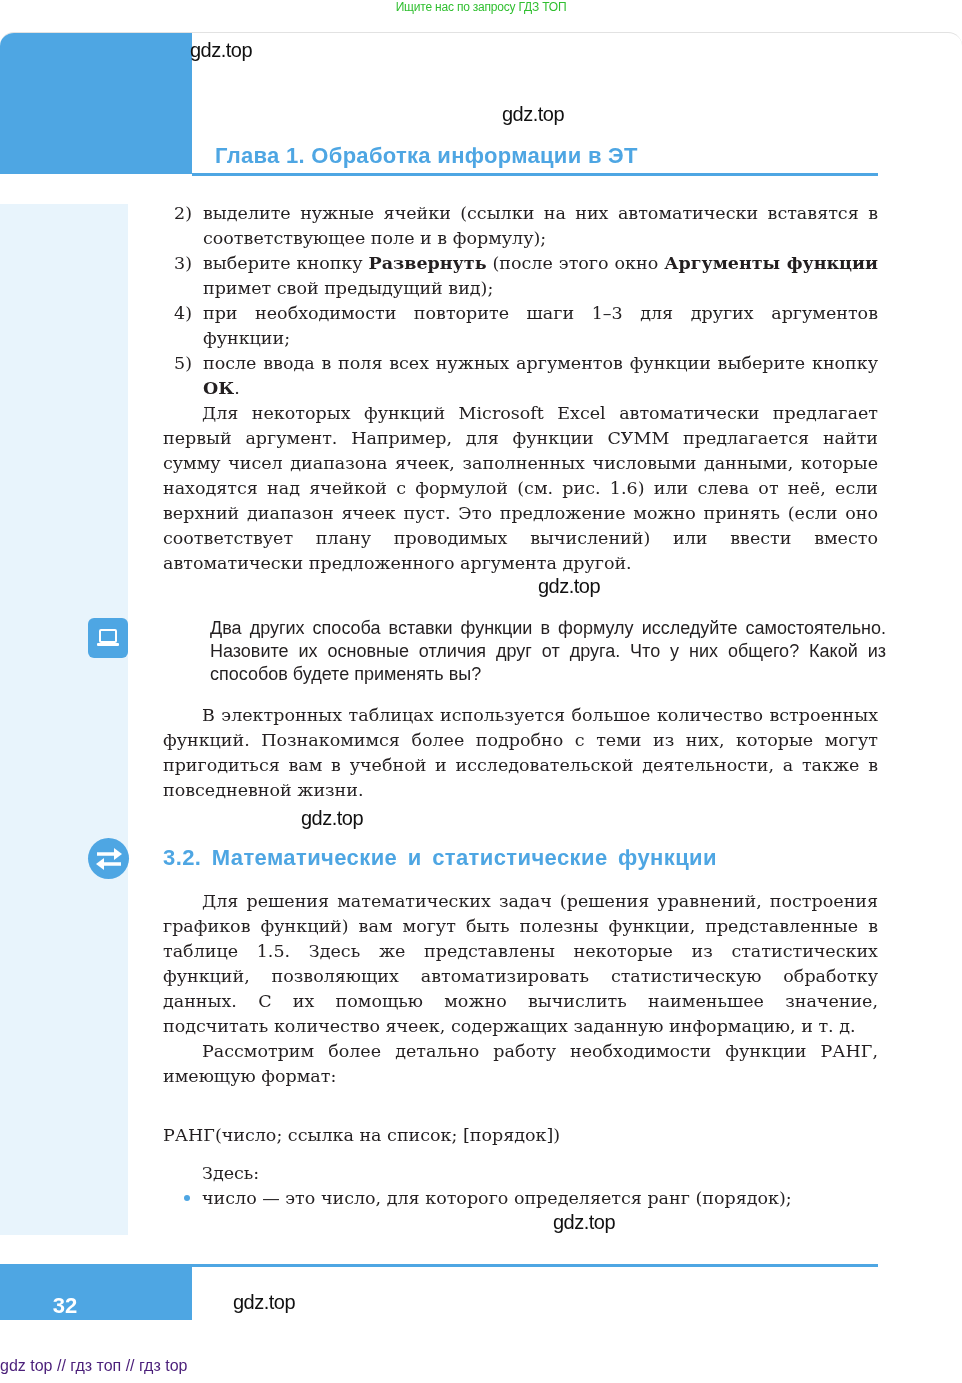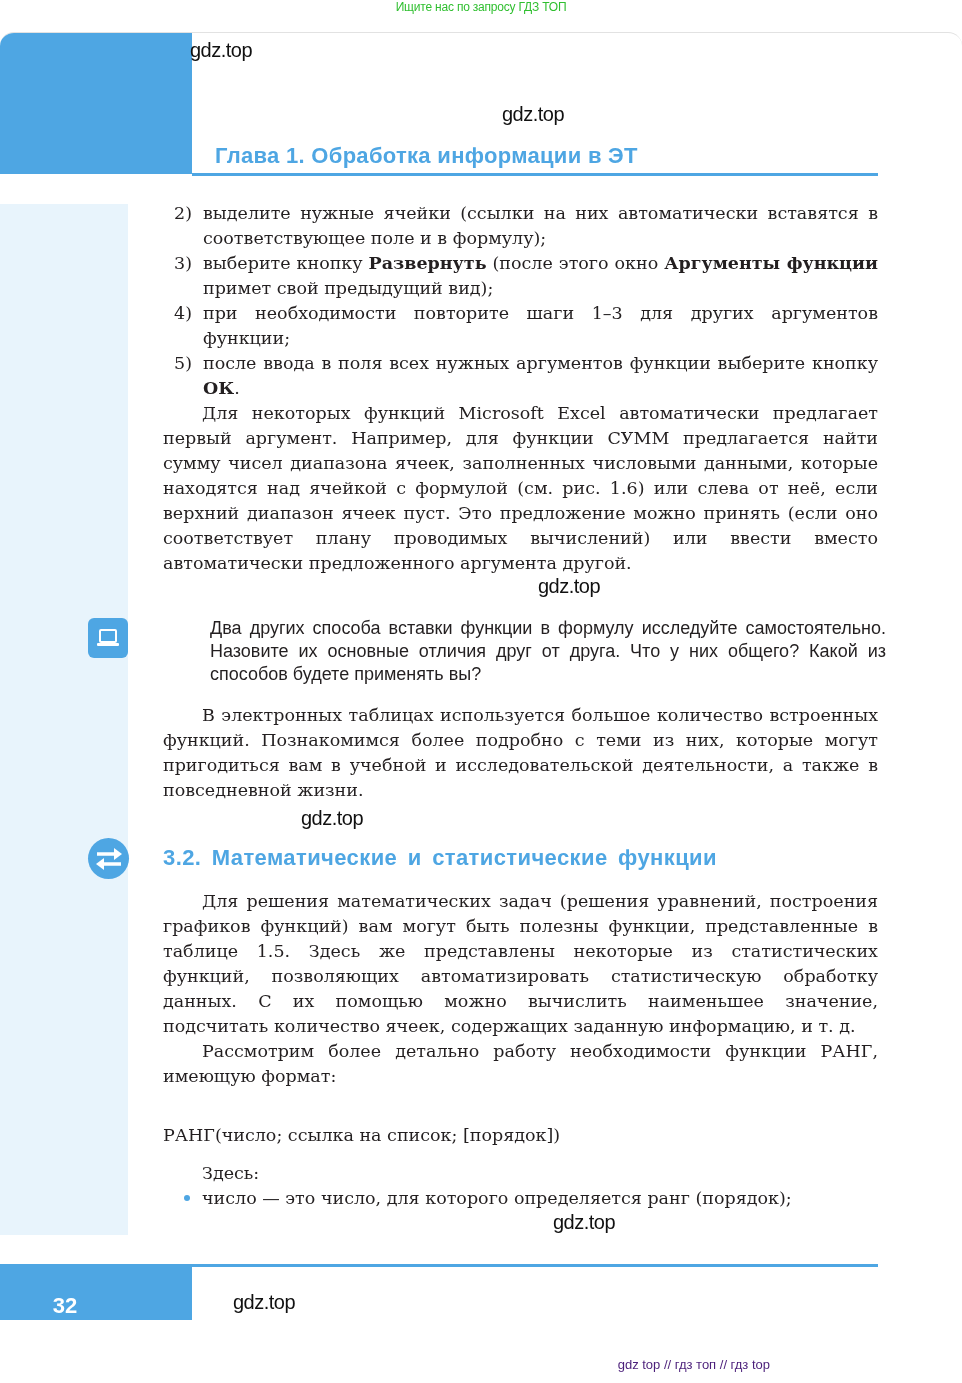--- a/index.html
+++ b/index.html
@@ -64,22 +64,22 @@
   .footer-block {
     position: absolute; left: 0; top: 1234px; width: 192px; height: 53px; background: #4ea6e3;
     display: flex; align-items: center; justify-content: center; padding-left: 68px; box-sizing: border-box;
   }
   .page-number {
     font-family: "Liberation Sans", sans-serif; font-weight: bold; font-size: 22px; color: #ffffff;
     margin-left: -130px;
     margin-top: 24px;
   }
   .bottom-links {
-    position: absolute; left: 0; top: 1357px; width: 770px; text-align: right;
-    font-family: "Liberation Sans", sans-serif; font-size: 13px; color: #4b1f7a;
+    position: absolute; left: 0; top: 1357px; width: 770px; text-align: left;
+    font-family: "Liberation Sans", sans-serif; font-size: 16px; color: #4b1f7a;
   }
   b { font-weight: bold; }
 </style>
 </head>
 <body>
 
 <div class="top-banner">Ищите нас по запросу ГДЗ ТОП</div>
 
 <div class="page">
   <div class="header-block"></div>

